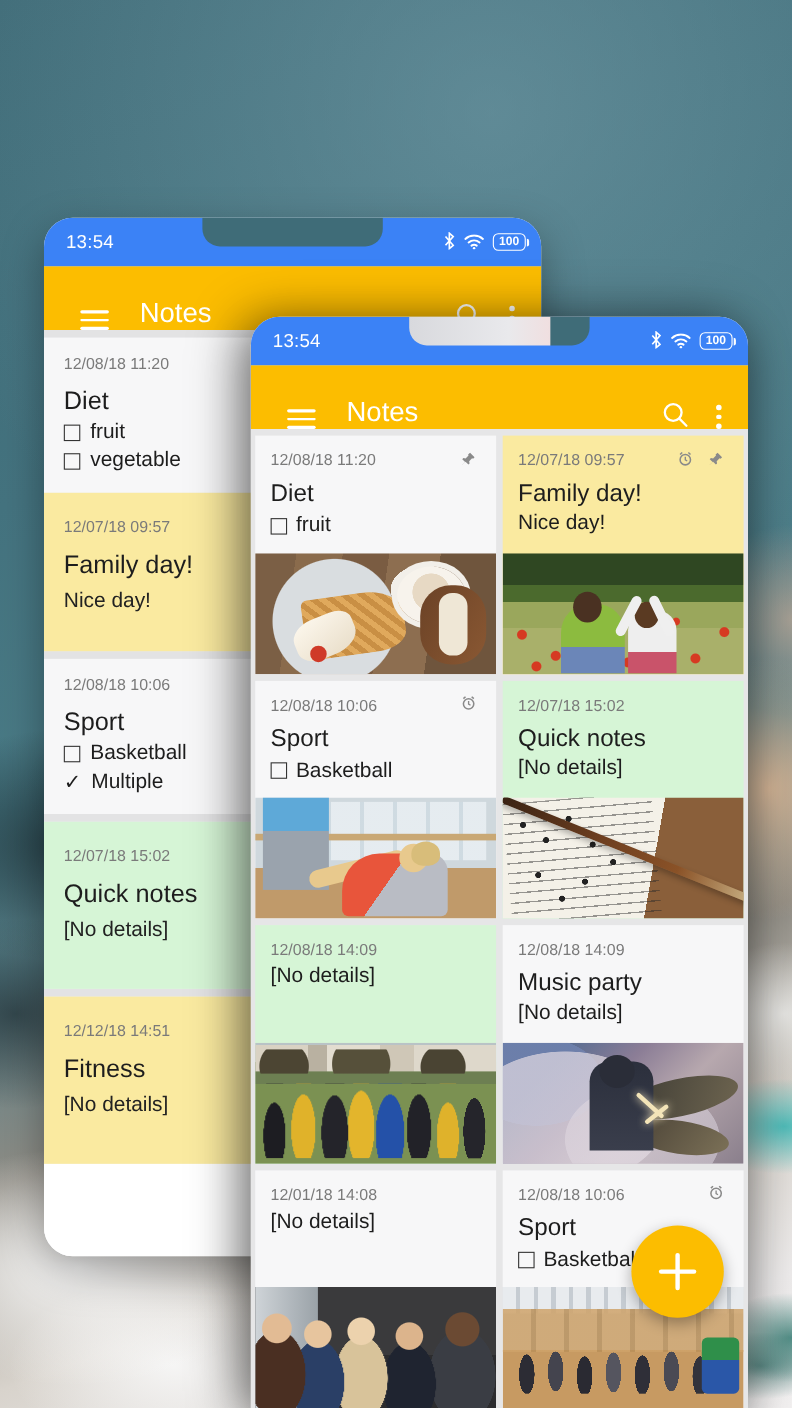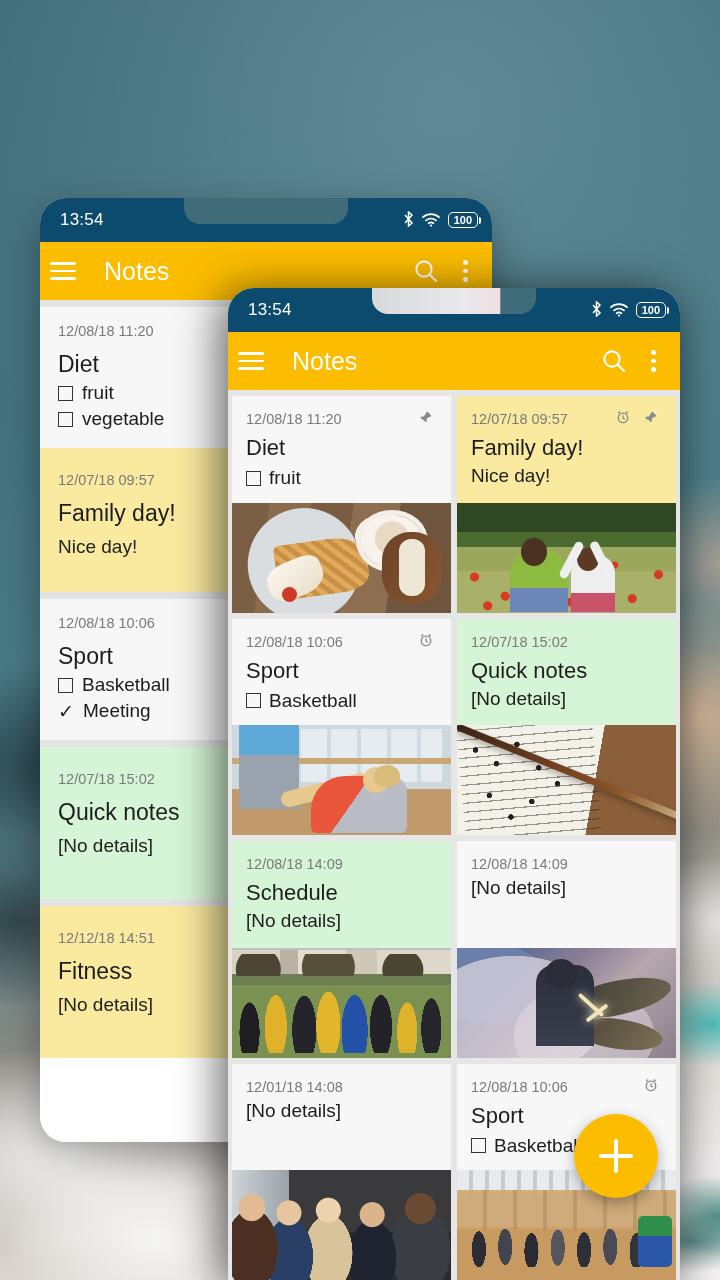--- a/index.html
+++ b/index.html
@@ -75,21 +75,21 @@
     left: 228px; top: 288px;
     width: 452px; height: 992px;
     border-radius: 26px 26px 0 0;
     box-shadow: -10px 0 46px rgba(0,0,0,0.40), 0 14px 40px rgba(0,0,0,0.32);
   }
 
   
   .statusbar {
     position: relative;
     height: 44px;
-    background: #0c4a6e;
+    background: #3b82f6;
     display: flex;
     align-items: center;
     color: #ffffff;
     font-size: 17px;
     padding: 0 14px 0 20px;
   }
   .sb-time { font-size: 17px; letter-spacing: 0.2px; }
   .sb-spacer { flex: 1; }
   .sb-icons { display: flex; align-items: center; gap: 8px; }
   .notch-inner {
@@ -124,22 +124,22 @@
     width: 2.5px; height: 7px;
     background: #ffffff;
     border-radius: 0 2px 2px 0;
   }
 
   
   .toolbar {
     height: 58px;
     background: #fcbd00;
     display: flex;
-    align-items: center;
-    padding: 0 18px 0 10px;
+    align-items: flex-end;
+    padding: 0 18px 0 33px;
     color: #ffffff;
   }
   .hamburger { width: 26px; display: flex; flex-direction: column; gap: 5px; cursor: pointer; }
   .hamburger i { display: block; height: 2.6px; background: #ffffff; border-radius: 2px; }
   .tb-title { font-size: 25px; margin-left: 28px; font-weight: normal; }
   .tb-spacer { flex: 1; }
   .search-icon { width: 26px; height: 26px; margin-right: 24px; cursor: pointer; }
   .kebab { width: 5px; display: flex; flex-direction: column; gap: 4px; cursor: pointer; margin-right: 6px; }
   .kebab i { width: 4.6px; height: 4.6px; background: #ffffff; border-radius: 50%; }
 
@@ -601,21 +601,21 @@
             </span>
           </span>
         </div>
         <div class="li-title">Sport</div>
         <div class="cb-row">
           <span class="cb-box"></span>
           <span>Basketball</span>
         </div>
         <div class="cb-row">
           <span class="cb-check">✓</span>
-          <span>Meeting</span>
+          <span>Multiple</span>
         </div>
       </div>
 
       <div class="li-gap"></div>
 
       <div class="list-item li-green" style="padding-top:22px;padding-bottom:42px;">
         <div class="li-head">
           <span class="li-date">12/07/18 15:02</span>
         </div>
         <div class="li-title">Quick notes</div>
@@ -795,37 +795,37 @@
               <div class="bow"></div>
             </div>
         </div>
       </div>
 
       <div class="card card-green">
         <div class="card-text">
           <div class="c-head">
             <span class="c-date">12/08/18 14:09</span>
           </div>
-          <div class="c-title">Schedule</div>
           <div class="c-sub">[No details]</div>
         </div>
         <div class="card-photo">
           <div class="ph photo-rugby">
               <div class="houses"></div>
               <div class="trees"></div>
               <div class="players"></div>
             </div>
         </div>
       </div>
 
       <div class="card card-white">
         <div class="card-text">
           <div class="c-head">
             <span class="c-date">12/08/18 14:09</span>
           </div>
+          <div class="c-title">Music party</div>
           <div class="c-sub">[No details]</div>
         </div>
         <div class="card-photo">
           <div class="ph photo-drum">
             <div class="smoke"></div>
               <div class="cymbal"></div>
               <div class="cymbal2"></div>
             <div class="player"></div>
               <div class="p-head"></div>
               <div class="spark"></div>

